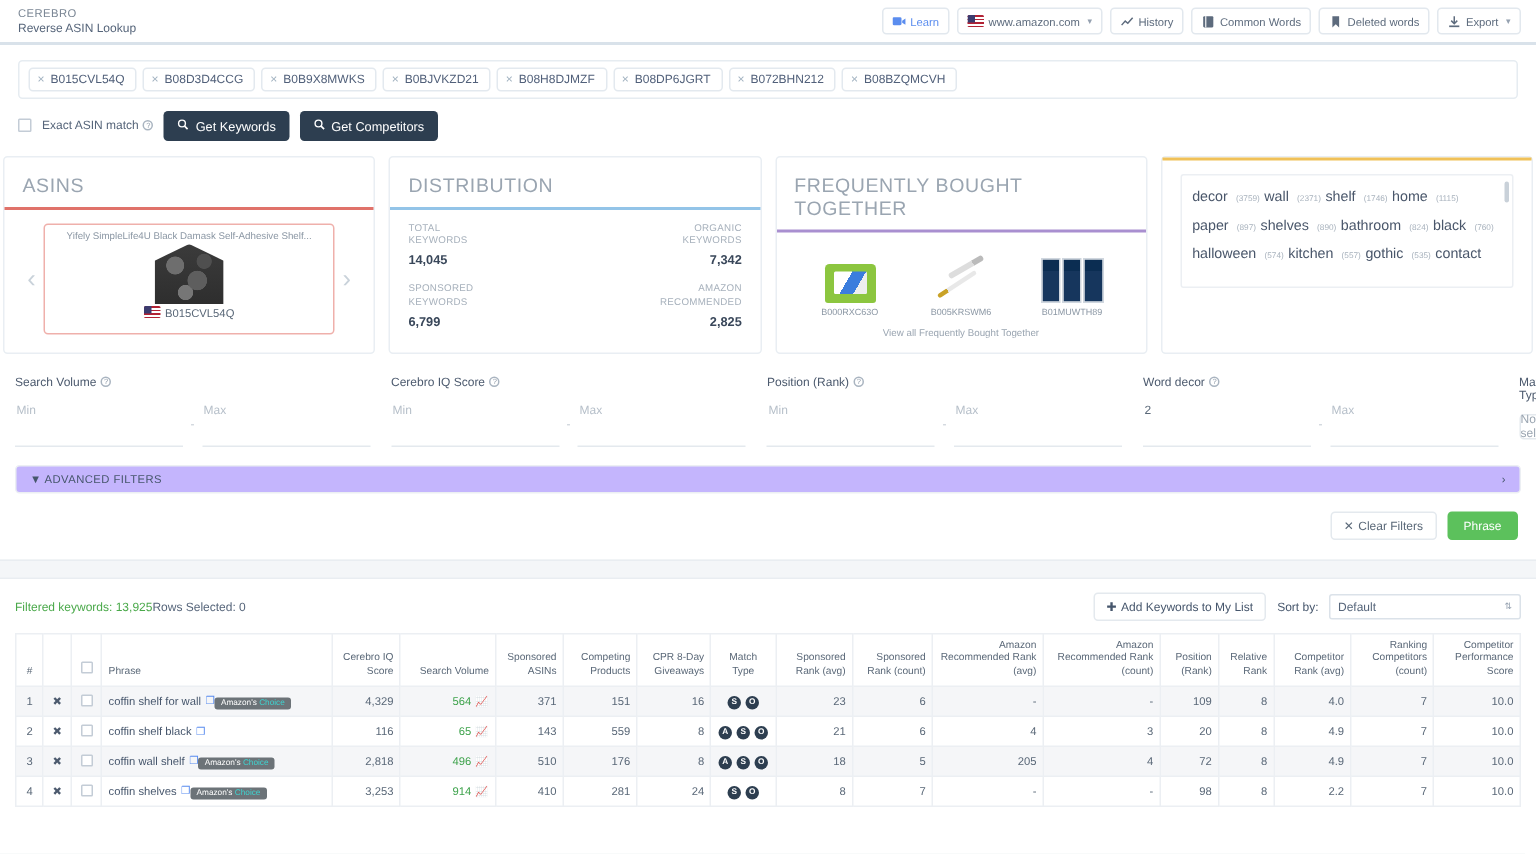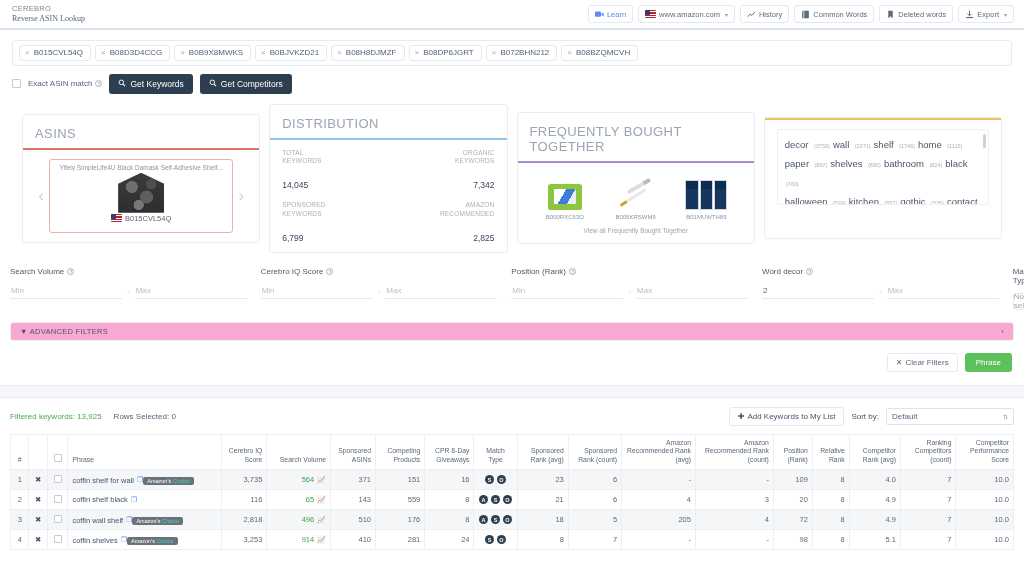--- a/index.html
+++ b/index.html
@@ -14,21 +14,21 @@
 
   
   .topbar {
     height: 30px; background: #fff;
     display: flex; align-items: center; justify-content: space-between;
     padding: 0 10px 0 12px;
     border-bottom: 2px solid #d9e2ea;
   }
   .brand { line-height: 1.15; }
   .brand-title { font-size: 7.5px; color: #7a8694; letter-spacing: .3px; }
-  .brand-sub { font-size: 8px; color: #56657a; font-family: Liberation Serif, serif; }
+  .brand-sub { font-size: 8px; color: #56657a; }
   .tb-actions { display: flex; align-items: center; gap: 5px; }
   .tb-btn {
     height: 18px; display: flex; align-items: center; gap: 3px;
     border: 1px solid #e2e8ee; border-radius: 3px; background: #fff;
     padding: 0 6px; font-size: 7.5px; color: #5d6b7d; white-space: nowrap;
   }
   .tb-btn.learn { color: #5b8def; }
   .tb-ico { display: inline-flex; width: 9px; height: 9px; align-items: center; justify-content: center; }
   .tb-ico svg { display: block; }
   .caret { font-size: 6px; color: #95a1b0; margin-left: 2px; }
@@ -58,21 +58,21 @@
   }
   .exact-label { font-size: 8px; color: #56657a; display: flex; align-items: center; gap: 3px; }
   .qmark { display:inline-block; width:7px; height:7px; border:1px solid #a9b4c0; border-radius:50%;
            font-size:5px; line-height:6px; text-align:center; color:#8a96a4; }
   .dark-btn {
     background: #2d3e50; color: #fff; border: none; border-radius: 3px;
     font-size: 8.5px; padding: 5px 9px; display: inline-flex; align-items: center; gap: 4px;
   }
 
   
-  .cards { display: flex; gap: 9px; padding: 10px 22px 0; align-items: center; }
+  .cards { display: flex; gap: 9px; padding: 10px 2px 0; }
   .card {
     flex: 1; background: #fff; border: 1px solid #e9eef3; border-radius: 3px;
     min-height: 122px; display: flex; flex-direction: column;
   }
   .card-head { padding: 11px 12px 7px; }
   .card-title { font-size: 13px; color: #9aa5b1; font-weight: 400; letter-spacing: .4px; }
   .accent { height: 2px; }
   .card-body { padding: 9px 12px; flex: 1; position: relative; }
 
   
@@ -91,21 +91,21 @@
       radial-gradient(circle at 45% 80%, #767676 0 12%, transparent 13%),
       radial-gradient(circle at 72% 28%, #4f4f4f 0 11%, transparent 12%),
       linear-gradient(#3b3b3b, #2e2e2e);
     clip-path: polygon(50% 0%, 100% 28%, 100% 100%, 0 100%, 0 28%);
   }
   .asin-foot { display: flex; align-items: center; gap: 3px; font-size: 7.5px; color: #5a6878; }
 
   
   .dist-grid { display: grid; grid-template-columns: 1fr 1fr; row-gap: 11px; }
   .dist-cell .dl { font-size: 6.5px; color: #a7b1bc; text-transform: uppercase; line-height: 1.35; letter-spacing: .2px; }
-  .dist-cell .dv { font-size: 8.5px; color: #39475a; font-weight: normal; margin-top: 14px; }
+  .dist-cell .dv { font-size: 8.5px; color: #39475a; font-weight: bold; margin-top: 2px; }
   .dist-cell.right { text-align: right; }
 
   
   .fbt-row { display: flex; justify-content: space-around; align-items: flex-end; }
   .fbt-item { text-align: center; width: 62px; }
   .fbt-img { height: 38px; display: flex; align-items: flex-end; justify-content: center; }
   .fbt-asin { font-size: 6px; color: #8b97a4; margin-top: 4px; }
   .fbt-link { text-align: center; font-size: 6.5px; color: #9aa5b1; margin-top: 7px; }
   .thumb-a { width: 34px; height: 26px; background: #8cc63f; border-radius: 3px 3px 2px 2px; position: relative; }
   .thumb-a::after { content:""; position:absolute; left:6px; top:5px; width:22px; height:15px;
@@ -125,48 +125,48 @@
   .wf-c { font-size: 5.5px; color: #a8b2bd; margin: 0 3px 0 1px; }
   .wf-scroll { position: absolute; right: 2px; top: 4px; width: 3px; height: 14px; background: #c9d1d9; border-radius: 2px; }
 
   
   .filters { display: flex; padding: 14px 10px 0; gap: 0; }
   .fcol { flex: 1; padding-right: 14px; }
   .flabel { font-size: 8px; color: #4c5a6e; display: flex; align-items: center; gap: 3px; margin-bottom: 8px; }
   .frange { display: flex; align-items: center; gap: 5px; }
   .finput {
     flex: 1; border: none; border-bottom: 1px solid #e4e9ee; background: transparent;
-    font-size: 8px; color: #5a6878; padding: 2px 1px 3px; font-family: inherit; outline: none; min-width: 0;
+    font-size: 8px; color: #5a6878; padding: 2px 1px 19px; font-family: inherit; outline: none; min-width: 0;
   }
   .finput::placeholder { color: #b7c0ca; }
   .dash { color: #c0c8d1; font-size: 8px; }
   .fselect {
     border: 1px solid #e4e9ee; border-radius: 3px; background: #fff; height: 17px;
     display: flex; align-items: center; justify-content: center; gap: 4px;
     font-size: 8px; color: #9aa5b1;
   }
 
   .advfilters {
-    margin: 12px 10px 0; background: #f9a8d4; border: 1px solid #eceff3; border-radius: 3px;
+    margin: 12px 10px 0; background: #c4b5fd; border: 1px solid #eceff3; border-radius: 3px;
     height: 19px; display: flex; align-items: center; justify-content: space-between; padding: 0 9px;
     font-size: 7.5px; color: #46566c; letter-spacing: .3px;
   }
   .btn-row { display: flex; justify-content: flex-end; gap: 7px; padding: 12px 12px 0; }
   .clear-btn {
     border: 1px solid #e4e9ee; background: #fff; border-radius: 3px; font-size: 8px;
     color: #5a6878; padding: 4px 8px; display: inline-flex; align-items: center; gap: 3px;
   }
   .apply-btn { background: #5cc15c; color: #fff; border: none; border-radius: 3px; font-size: 8px; padding: 4px 11px; }
 
   .gap-sep { height: 13px; background: #f4f6f8; margin-top: 13px; border-top: 1px solid #e9edf1; border-bottom: 1px solid #e9edf1; }
 
   
   .results { padding: 9px 10px 0; }
   .res-head { display: flex; align-items: center; justify-content: space-between; }
-  .res-left { display: flex; align-items: center; gap: 12px; font-size: 8px; }
+  .res-left { display: flex; align-items: center; font-size: 8px; }
   .filtered-kw { color: #4aa94a; }
   .rows-sel { color: #56657a; }
   .res-right { display: flex; align-items: center; gap: 7px; }
   .addkw {
     border: 1px solid #e4e9ee; background: #fff; border-radius: 3px; font-size: 8px;
     color: #46566c; padding: 4px 8px; display: inline-flex; align-items: center; gap: 3px;
   }
   .sortby { font-size: 8px; color: #46566c; }
   .sortsel {
     border: 1px solid #dbe2e9; border-radius: 2px; background: #fff; width: 128px; height: 17px;
@@ -542,21 +542,21 @@
           <th style="width:54px">Ranking Competitors (count)</th>
           <th style="width:56px">Competitor Performance Score</th>
         </tr>
       </thead>
       <tbody id="tbody">
           <tr class="odd">
             <td class="ctr">1</td>
             <td class="ctr"><span class="x-ico">✖</span></td>
             <td class="ctr"><span class="row-chk"></span></td>
             <td class="lft"><span class="phrase-txt">coffin shelf for wall<span class="ext-ico">❐</span></span><div class="ac-badge">Amazon's <i>Choice</i></div></td>
-            <td>3,735</td>
+            <td>4,329</td>
             <td><span class="sv-val">564</span><span class="sv-ico">📈</span></td>
             <td>371</td>
             <td>151</td>
             <td>16</td>
             <td class="ctr"><span class="mt">
                 <b>S</b>
                 <b>O</b>
               </span></td>
             <td>23</td>
             <td>6</td>
@@ -631,20 +631,20 @@
             <td class="ctr"><span class="mt">
                 <b>S</b>
                 <b>O</b>
               </span></td>
             <td>8</td>
             <td>7</td>
             <td>-</td>
             <td>-</td>
             <td>98</td>
             <td>8</td>
-            <td>5.1</td>
+            <td>2.2</td>
             <td>7</td>
             <td>10.0</td>
           </tr>
         </tbody>
     </table>
   </div>
 </div>
 
 </body></html>

